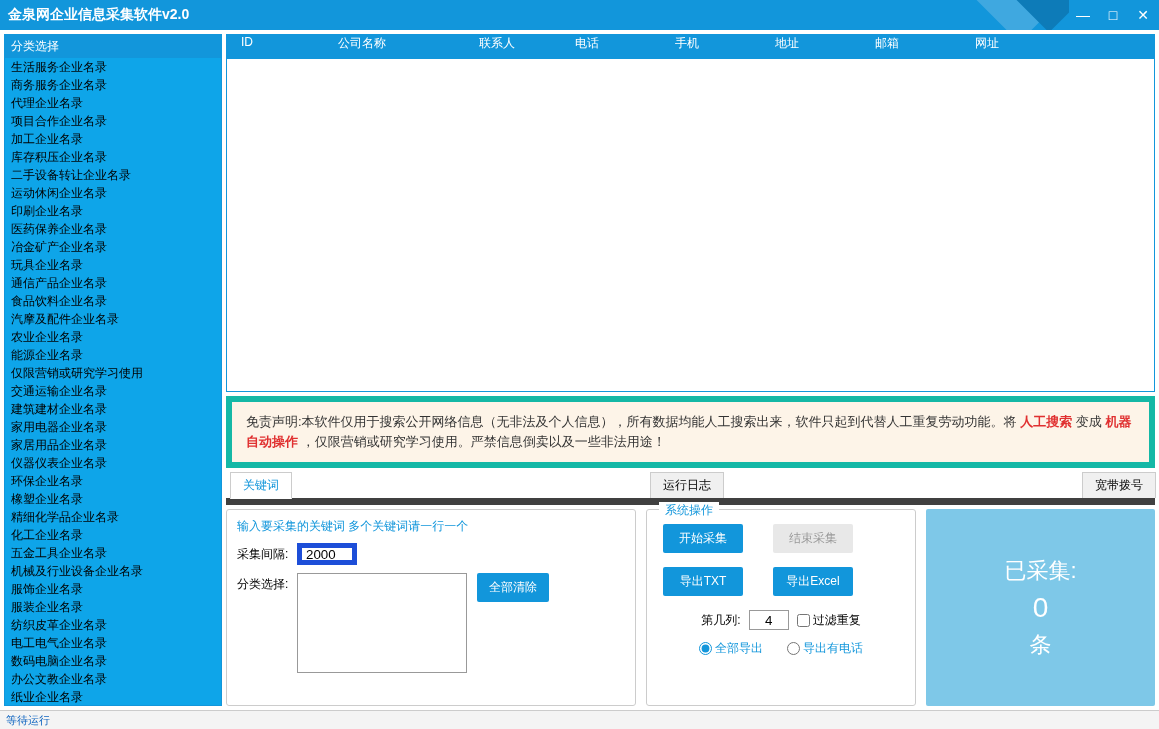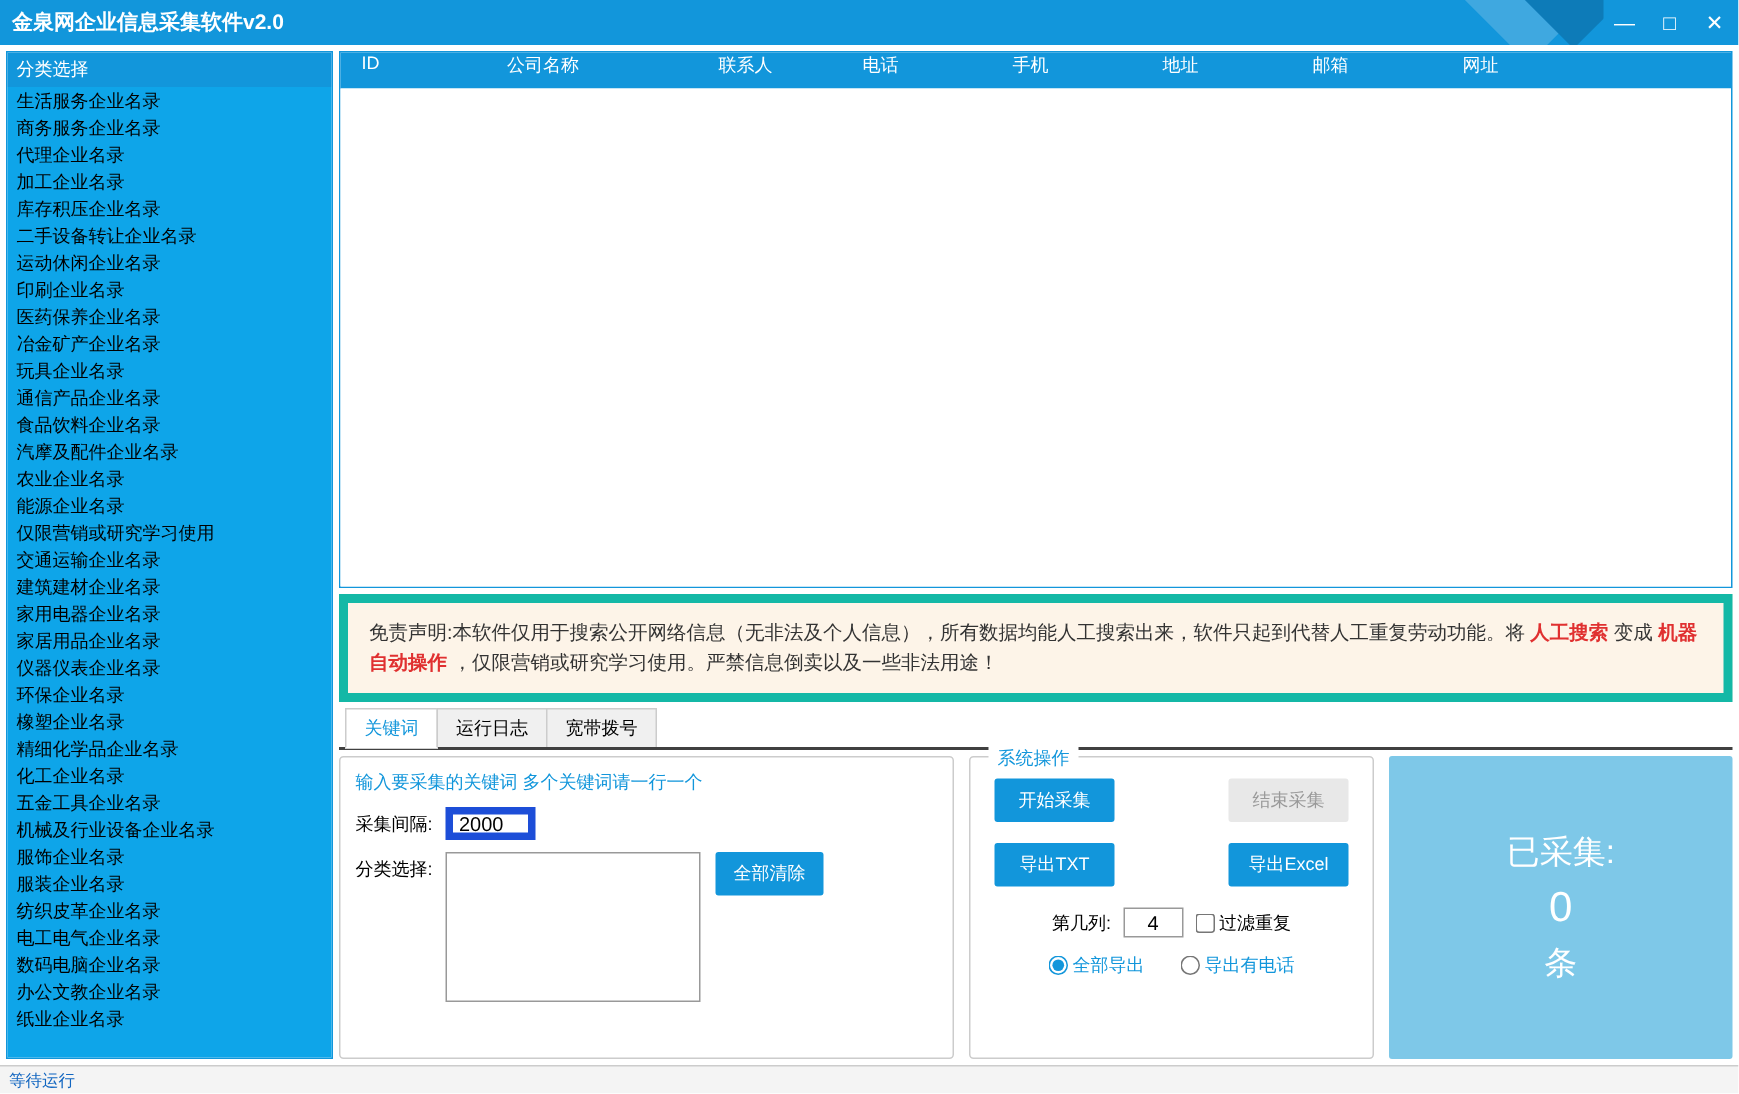--- a/index.html
+++ b/index.html
@@ -136,23 +136,24 @@
   padding: 10px 14px;
   font-size: 13px;
   line-height: 20px;
   color: #333;
 }
 .disclaimer .red { color: #e03030; font-weight: bold; }
 
 
 .tabs-row {
   display: flex;
-  border-bottom: 2px solid #404040;
+  border-bottom: 7px solid #404040;
   padding-left: 4px;
   gap: 0;
+  justify-content: space-between;
 }
 .tab {
   padding: 4px 12px;
   border: 1px solid #ccc;
   border-bottom: none;
   background: #f0f0f0;
   cursor: pointer;
   font-size: 12px;
   margin-right: -1px;
   position: relative;
@@ -236,21 +237,21 @@
   left: 12px;
   background: #fff;
   padding: 0 6px;
   color: #1296db;
   font-size: 12px;
 }
 .ops-row {
   display: flex;
   gap: 30px;
   margin-bottom: 14px;
-  justify-content: space-between;
+  justify-content: flex-start;
 }
 .ops-row .btn { min-width: 80px; }
 .ops-line {
   display: flex;
   align-items: center;
   gap: 8px;
   margin-bottom: 10px;
   font-size: 12px;
   justify-content: center;
 }
@@ -306,20 +307,21 @@
   </div>
 </div>
 
 <div class="main">
   <div class="sidebar">
     <div class="sidebar-header">分类选择</div>
     <div class="category-list" id="category-list">
         <div class="category-item">生活服务企业名录</div>
         <div class="category-item">商务服务企业名录</div>
         <div class="category-item">代理企业名录</div>
+        <div class="category-item">项目合作企业名录</div>
         <div class="category-item">加工企业名录</div>
         <div class="category-item">库存积压企业名录</div>
         <div class="category-item">二手设备转让企业名录</div>
         <div class="category-item">运动休闲企业名录</div>
         <div class="category-item">印刷企业名录</div>
         <div class="category-item">医药保养企业名录</div>
         <div class="category-item">冶金矿产企业名录</div>
         <div class="category-item">玩具企业名录</div>
         <div class="category-item">通信产品企业名录</div>
         <div class="category-item">食品饮料企业名录</div>

